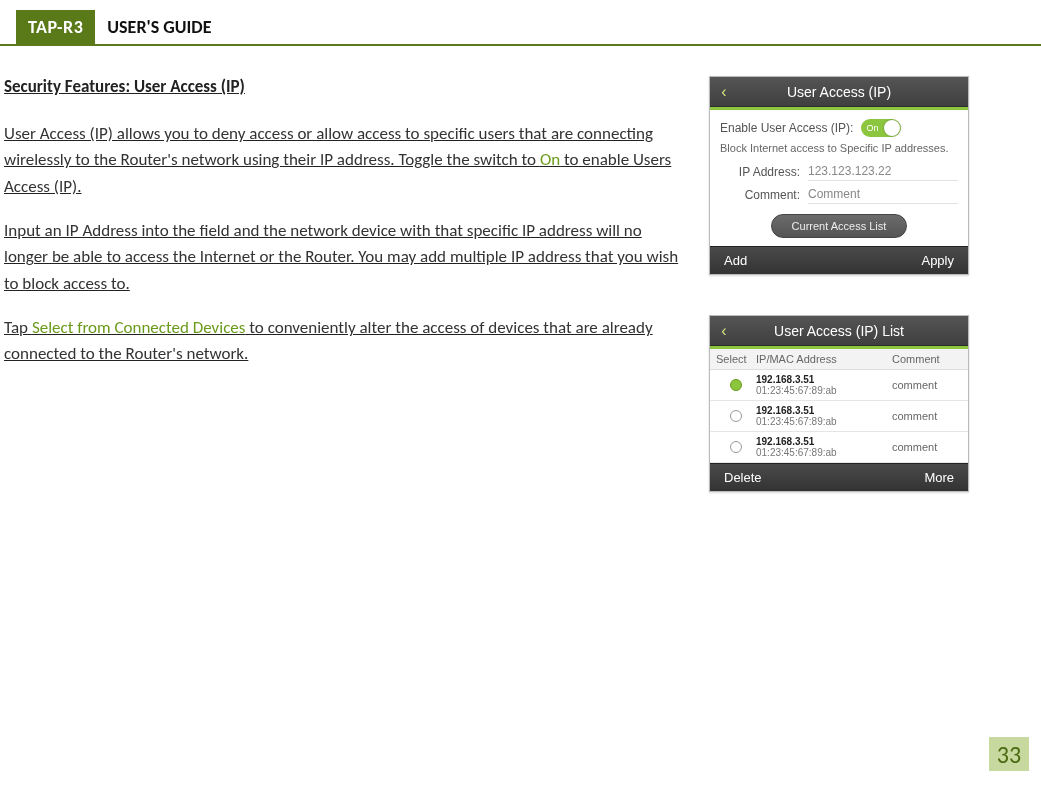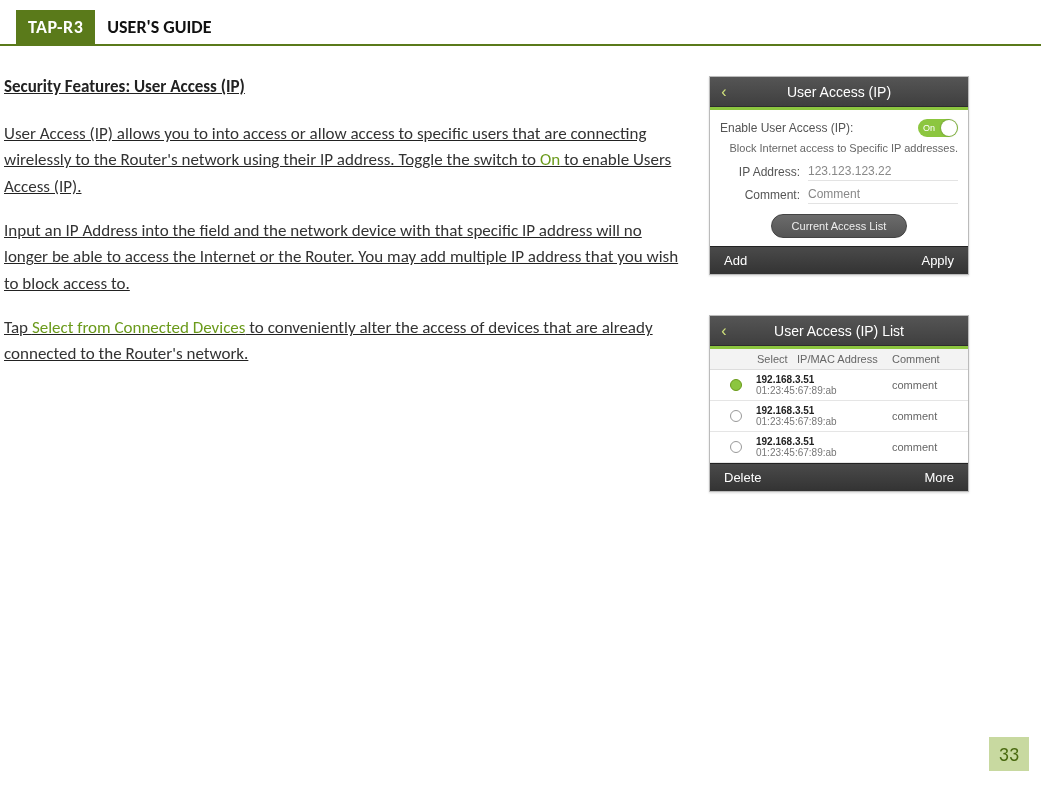--- a/index.html
+++ b/index.html
@@ -125,21 +125,21 @@
     padding-left:5px;
   }
   .toggle::after {
     content:"";
     position:absolute; right:1px; top:1px;
     width:16px; height:16px; border-radius:50%;
     background:#fff;
     box-shadow: 0 0 2px rgba(0,0,0,.4);
   }
   .panel .desc {
-    text-align: right;
+    text-align: left;
     font-size: 11px;
     color: #666;
     padding: 2px 0 6px 0;
   }
   .field-row {
     display:flex; align-items:center; gap:8px;
     padding:2px 0;
   }
   .field-row .flabel { width:80px; text-align:right; color:#555; font-size:12px;}
   .field-row .fval { color:#888; font-size:12px; border-bottom:1px solid #e3e3e3; flex:1; padding:2px 0;}
@@ -167,21 +167,21 @@
 
   
   .list-head {
     display:flex;
     font-size:11px;
     color:#666;
     background:#f3f3f3;
     padding:4px 6px;
     border-bottom:1px solid #ddd;
   }
-  .list-head .c1{width:40px;margin-left:41px;}
+  .list-head .c1{width:40px;}
   .list-head .c2{flex:1;}
   .list-head .c3{width:70px;}
   .list-row {
     display:flex;
     align-items:center;
     background:#fff;
     padding:4px 6px;
     border-bottom:1px solid #e5e5e5;
     font-size:11px;
   }
@@ -200,56 +200,56 @@
 
   
   .page-num {
     position:absolute;
     right:12px;
     bottom:20px;
     width:40px; height:34px;
     background:#c8d9a0;
     color:#4a6a10;
     display:flex; align-items:center; justify-content:center;
-    font-size:20px;
+    font-size:24px;
   }
 </style>
 </head>
 <body>
 
 <div class="header">
   <div class="header-tag">TAP-R3</div>
   <div class="header-title">USER'S GUIDE</div>
 </div>
 
 <div class="content">
   <div class="col-left">
     <div class="section-title">Security Features: User Access (IP)</div>
 
     <p class="body-p">
-      <span>User Access (IP) allows you to into access or allow access to specific users that are connecting wirelessly to the Router's network using their IP address.  Toggle the switch to </span><span class="on-green">On</span><span> to enable Users Access (IP).</span>
+      <span>User Access (IP) allows you to deny access or allow access to specific users that are connecting wirelessly to the Router's network using their IP address.  Toggle the switch to </span><span class="on-green">On</span><span> to enable Users Access (IP).</span>
     </p>
 
     <p class="body-p">Input an IP Address into the field and the network device with that specific IP address will no longer be able to access the Internet or the Router.   You may add multiple IP address that you wish to block access to.</p>
 
     <p class="body-p">
       <span>Tap </span><span class="link-green">Select from Connected Devices</span><span> to conveniently alter the access of devices that are already connected to the Router's network.</span>
     </p>
   </div>
 
   <div class="col-right">
 
     <div class="phone">
       <div class="titlebar">
         <div class="back">‹</div>
         <div class="ttl">User Access (IP)</div>
       </div>
       <div class="accent"></div>
       <div class="panel">
-        <div class="panel-row" style="justify-content:space-between; gap:20px;">
+        <div class="panel-row" style="justify-content:flex-start; gap:8px;">
           <span class="lbl">Enable User Access (IP):</span>
           <span class="toggle">On</span>
         </div>
         <div class="desc">Block Internet access to Specific IP addresses.</div>
         <div class="field-row">
           <div class="flabel">IP Address:</div>
           <div class="fval">123.123.123.22</div>
         </div>
         <div class="field-row">
           <div class="flabel">Comment:</div>

